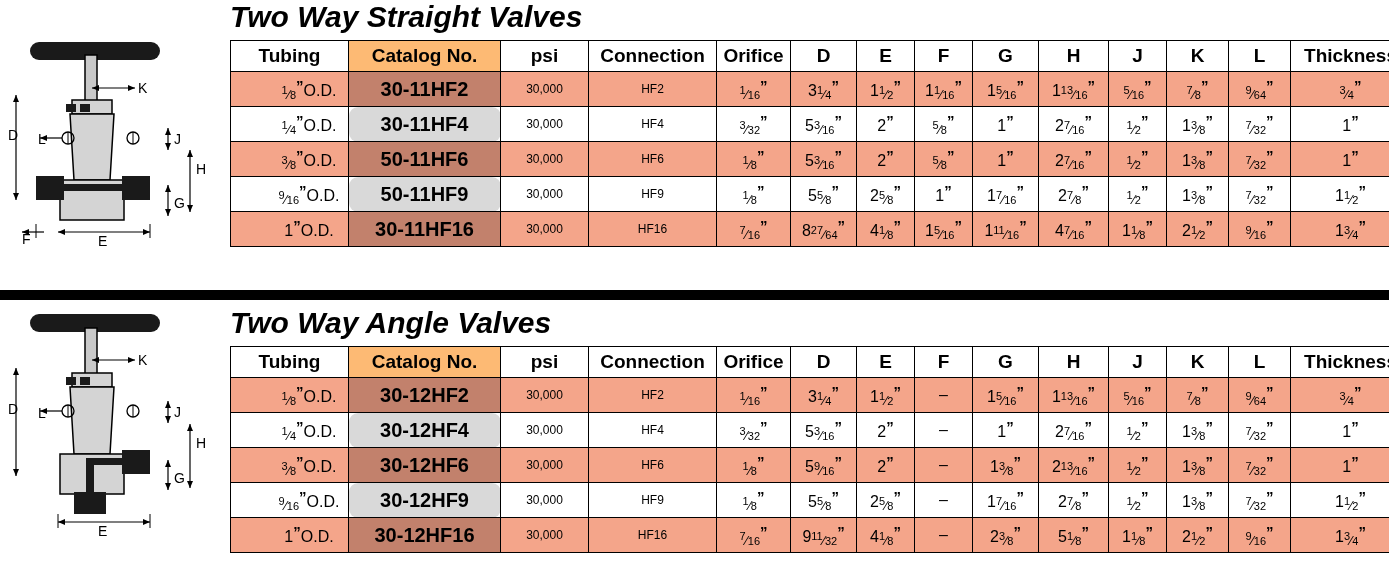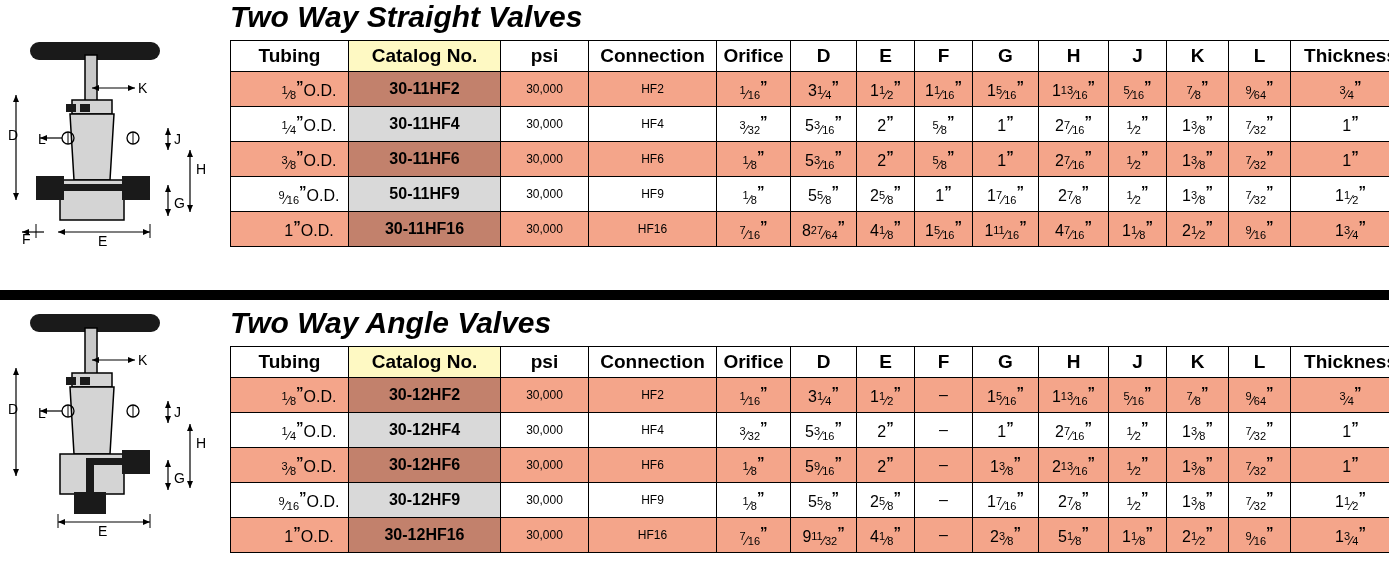--- a/index.html
+++ b/index.html
@@ -28,26 +28,26 @@
   th,td{
     border:1.5px solid #000;
     text-align:center;
     vertical-align:middle;
     padding:0;
     font-size:15px;
   }
   thead th{
     height:30px;font-weight:bold;font-size:19px;background:#ffffff;
   }
-  thead th.cat{background:#fef9c3;}
+  thead th.cat{background:#fdba74;}
   tbody td{height:34px;}
   tr.alt td{background:#f4a58a;}
   tr.alt td.cat{background:#c2816c;}
-  tr.plain td.cat{background:#d9d9d9;}
-  td.cat{font-weight:bold;font-size:16px;}
+  tr.plain td.cat{background:#d9d9d9;border-radius:9px;}
+  td.cat{font-weight:bold;font-size:20px;}
   td.tub{font-size:15px;padding-left:39px;}
   td.psi,td.conn{font-size:12px;}
 
   
   col.c-tub{width:118px;}
   col.c-cat{width:152px;}
   col.c-psi{width:88px;}
   col.c-conn{width:128px;}
   col.c-ori{width:74px;}
   col.c-d{width:66px;}
@@ -204,21 +204,21 @@
               <td><span class="fr"><sup>5</sup>⁄<sub>8</sub></span><span class="inch">”</span></td>
               <td><span class="num">1</span><span class="inch">”</span></td>
               <td><span class="num">2</span><span class="fr"><sup>7</sup>⁄<sub>16</sub></span><span class="inch">”</span></td>
               <td><span class="fr"><sup>1</sup>⁄<sub>2</sub></span><span class="inch">”</span></td>
               <td><span class="num">1</span><span class="fr"><sup>3</sup>⁄<sub>8</sub></span><span class="inch">”</span></td>
               <td><span class="fr"><sup>7</sup>⁄<sub>32</sub></span><span class="inch">”</span></td>
               <td><span class="num">1</span><span class="inch">”</span></td>
             </tr>
             <tr class="alt">
               <td class="tub"><span class="fr"><sup>3</sup>⁄<sub>8</sub></span><span class="inch">”</span><span class="num">O.D.</span></td>
-              <td class="cat">30-11HF6</td>
+              <td class="cat">50-11HF6</td>
               <td class="psi">30,000</td>
               <td class="conn">HF6</td>
               <td><span class="fr"><sup>1</sup>⁄<sub>8</sub></span><span class="inch">”</span></td>
               <td><span class="num">5</span><span class="fr"><sup>3</sup>⁄<sub>16</sub></span><span class="inch">”</span></td>
               <td><span class="num">2</span><span class="inch">”</span></td>
               <td><span class="fr"><sup>5</sup>⁄<sub>8</sub></span><span class="inch">”</span></td>
               <td><span class="num">1</span><span class="inch">”</span></td>
               <td><span class="num">2</span><span class="fr"><sup>7</sup>⁄<sub>16</sub></span><span class="inch">”</span></td>
               <td><span class="fr"><sup>1</sup>⁄<sub>2</sub></span><span class="inch">”</span></td>
               <td><span class="num">1</span><span class="fr"><sup>3</sup>⁄<sub>8</sub></span><span class="inch">”</span></td>

